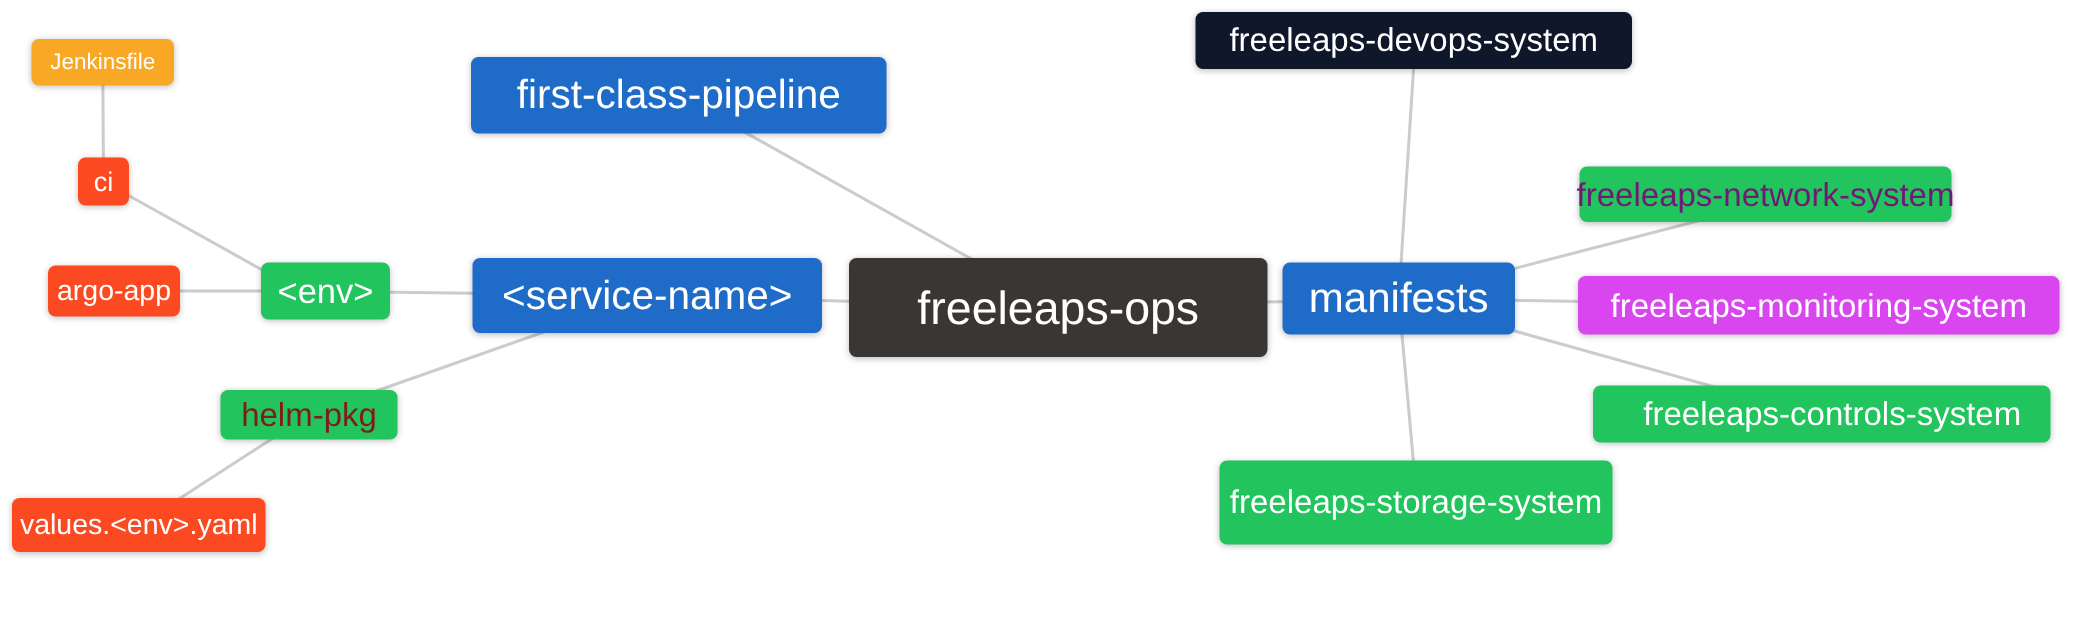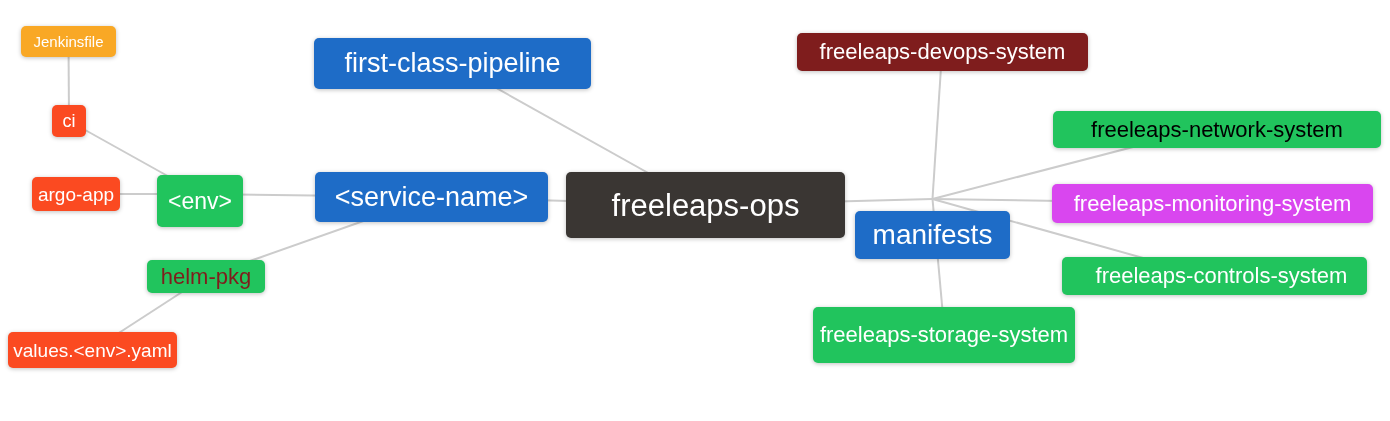--- a/index.html
+++ b/index.html
@@ -58,45 +58,45 @@
   <div id="node-layer">
       <div class="node" style="left: 21px; top: 26px; width: 95px; height: 31px; background: rgb(249, 168, 37); font-size: 15px; color: rgb(255, 255, 255);">
         <span>Jenkinsfile</span>
       </div>
       <div class="node" style="left: 52px; top: 105px; width: 34px; height: 32px; background: rgb(251, 74, 33); font-size: 18px; color: rgb(255, 255, 255);">
         <span>ci</span>
       </div>
       <div class="node" style="left: 32px; top: 177px; width: 88px; height: 34px; background: rgb(251, 74, 33); font-size: 19px; color: rgb(255, 255, 255);">
         <span>argo-app</span>
       </div>
-      <div class="node" style="left: 157px; top: 175px; width: 86px; height: 52px; background: rgb(33, 196, 93); font-size: 23px; color: rgb(255, 255, 255);">
+      <div class="node" style="left: 174px; top: 175px; width: 86px; height: 38px; background: rgb(33, 196, 93); font-size: 23px; color: rgb(255, 255, 255);">
         <span>&lt;env&gt;</span>
       </div>
       <div class="node" style="left: 147px; top: 260px; width: 118px; height: 33px; background: rgb(33, 196, 93); font-size: 22px; color: #7f1d1d;">
         <span>helm-pkg</span>
       </div>
       <div class="node" style="left: 8px; top: 332px; width: 169px; height: 36px; background: rgb(251, 74, 33); font-size: 19px; color: rgb(255, 255, 255);">
         <span>values.&lt;env&gt;.yaml</span>
       </div>
       <div class="node" style="left: 314px; top: 38px; width: 277px; height: 51px; background: rgb(30, 108, 199); font-size: 27px; color: rgb(255, 255, 255);">
         <span>first-class-pipeline</span>
       </div>
       <div class="node" style="left: 315px; top: 172px; width: 233px; height: 50px; background: rgb(30, 108, 199); font-size: 27px; color: rgb(255, 255, 255);">
         <span>&lt;service-name&gt;</span>
       </div>
       <div class="node" style="left: 566px; top: 172px; width: 279px; height: 66px; background: rgb(58, 54, 51); font-size: 31px; color: rgb(255, 255, 255);">
         <span>freeleaps-ops</span>
       </div>
-      <div class="node" style="left: 855px; top: 175px; width: 155px; height: 48px; background: rgb(30, 108, 199); font-size: 28px; color: rgb(255, 255, 255); margin-top: 36px;">
+      <div class="node" style="left: 855px; top: 175px; width: 155px; height: 48px; background: rgb(30, 108, 199); font-size: 28px; color: rgb(255, 255, 255);">
         <span>manifests</span>
       </div>
-      <div class="node" style="left: 797px; top: 33px; width: 291px; height: 38px; background: #7f1d1d; font-size: 22px; color: rgb(255, 255, 255);">
+      <div class="node" style="left: 797px; top: 8px; width: 291px; height: 38px; background: #0f172a; font-size: 22px; color: rgb(255, 255, 255);">
         <span>freeleaps-devops-system</span>
       </div>
-      <div class="node" style="left: 1053px; top: 111px; width: 328px; height: 37px; background: rgb(33, 196, 93); font-size: 22px; color: #000000;">
+      <div class="node" style="left: 1053px; top: 111px; width: 248px; height: 37px; background: rgb(33, 196, 93); font-size: 22px; color: #701a75;">
         <span>freeleaps-network-system</span>
       </div>
       <div class="node" style="left: 1052px; top: 184px; width: 321px; height: 39px; background: #d946ef; font-size: 22px; color: rgb(255, 255, 255);">
         <span>freeleaps-monitoring-system</span>
       </div>
       <div class="node" style="left: 1062px; top: 257px; width: 291px; height: 38px; background: rgb(33, 196, 93); font-size: 22px; color: rgb(255, 255, 255); padding-left: 14px;">
         <span>freeleaps-controls-system</span>
       </div>
       <div class="node" style="left: 813px; top: 307px; width: 262px; height: 56px; background: rgb(33, 196, 93); font-size: 22px; color: rgb(255, 255, 255);">
         <span>freeleaps-storage-system</span>

